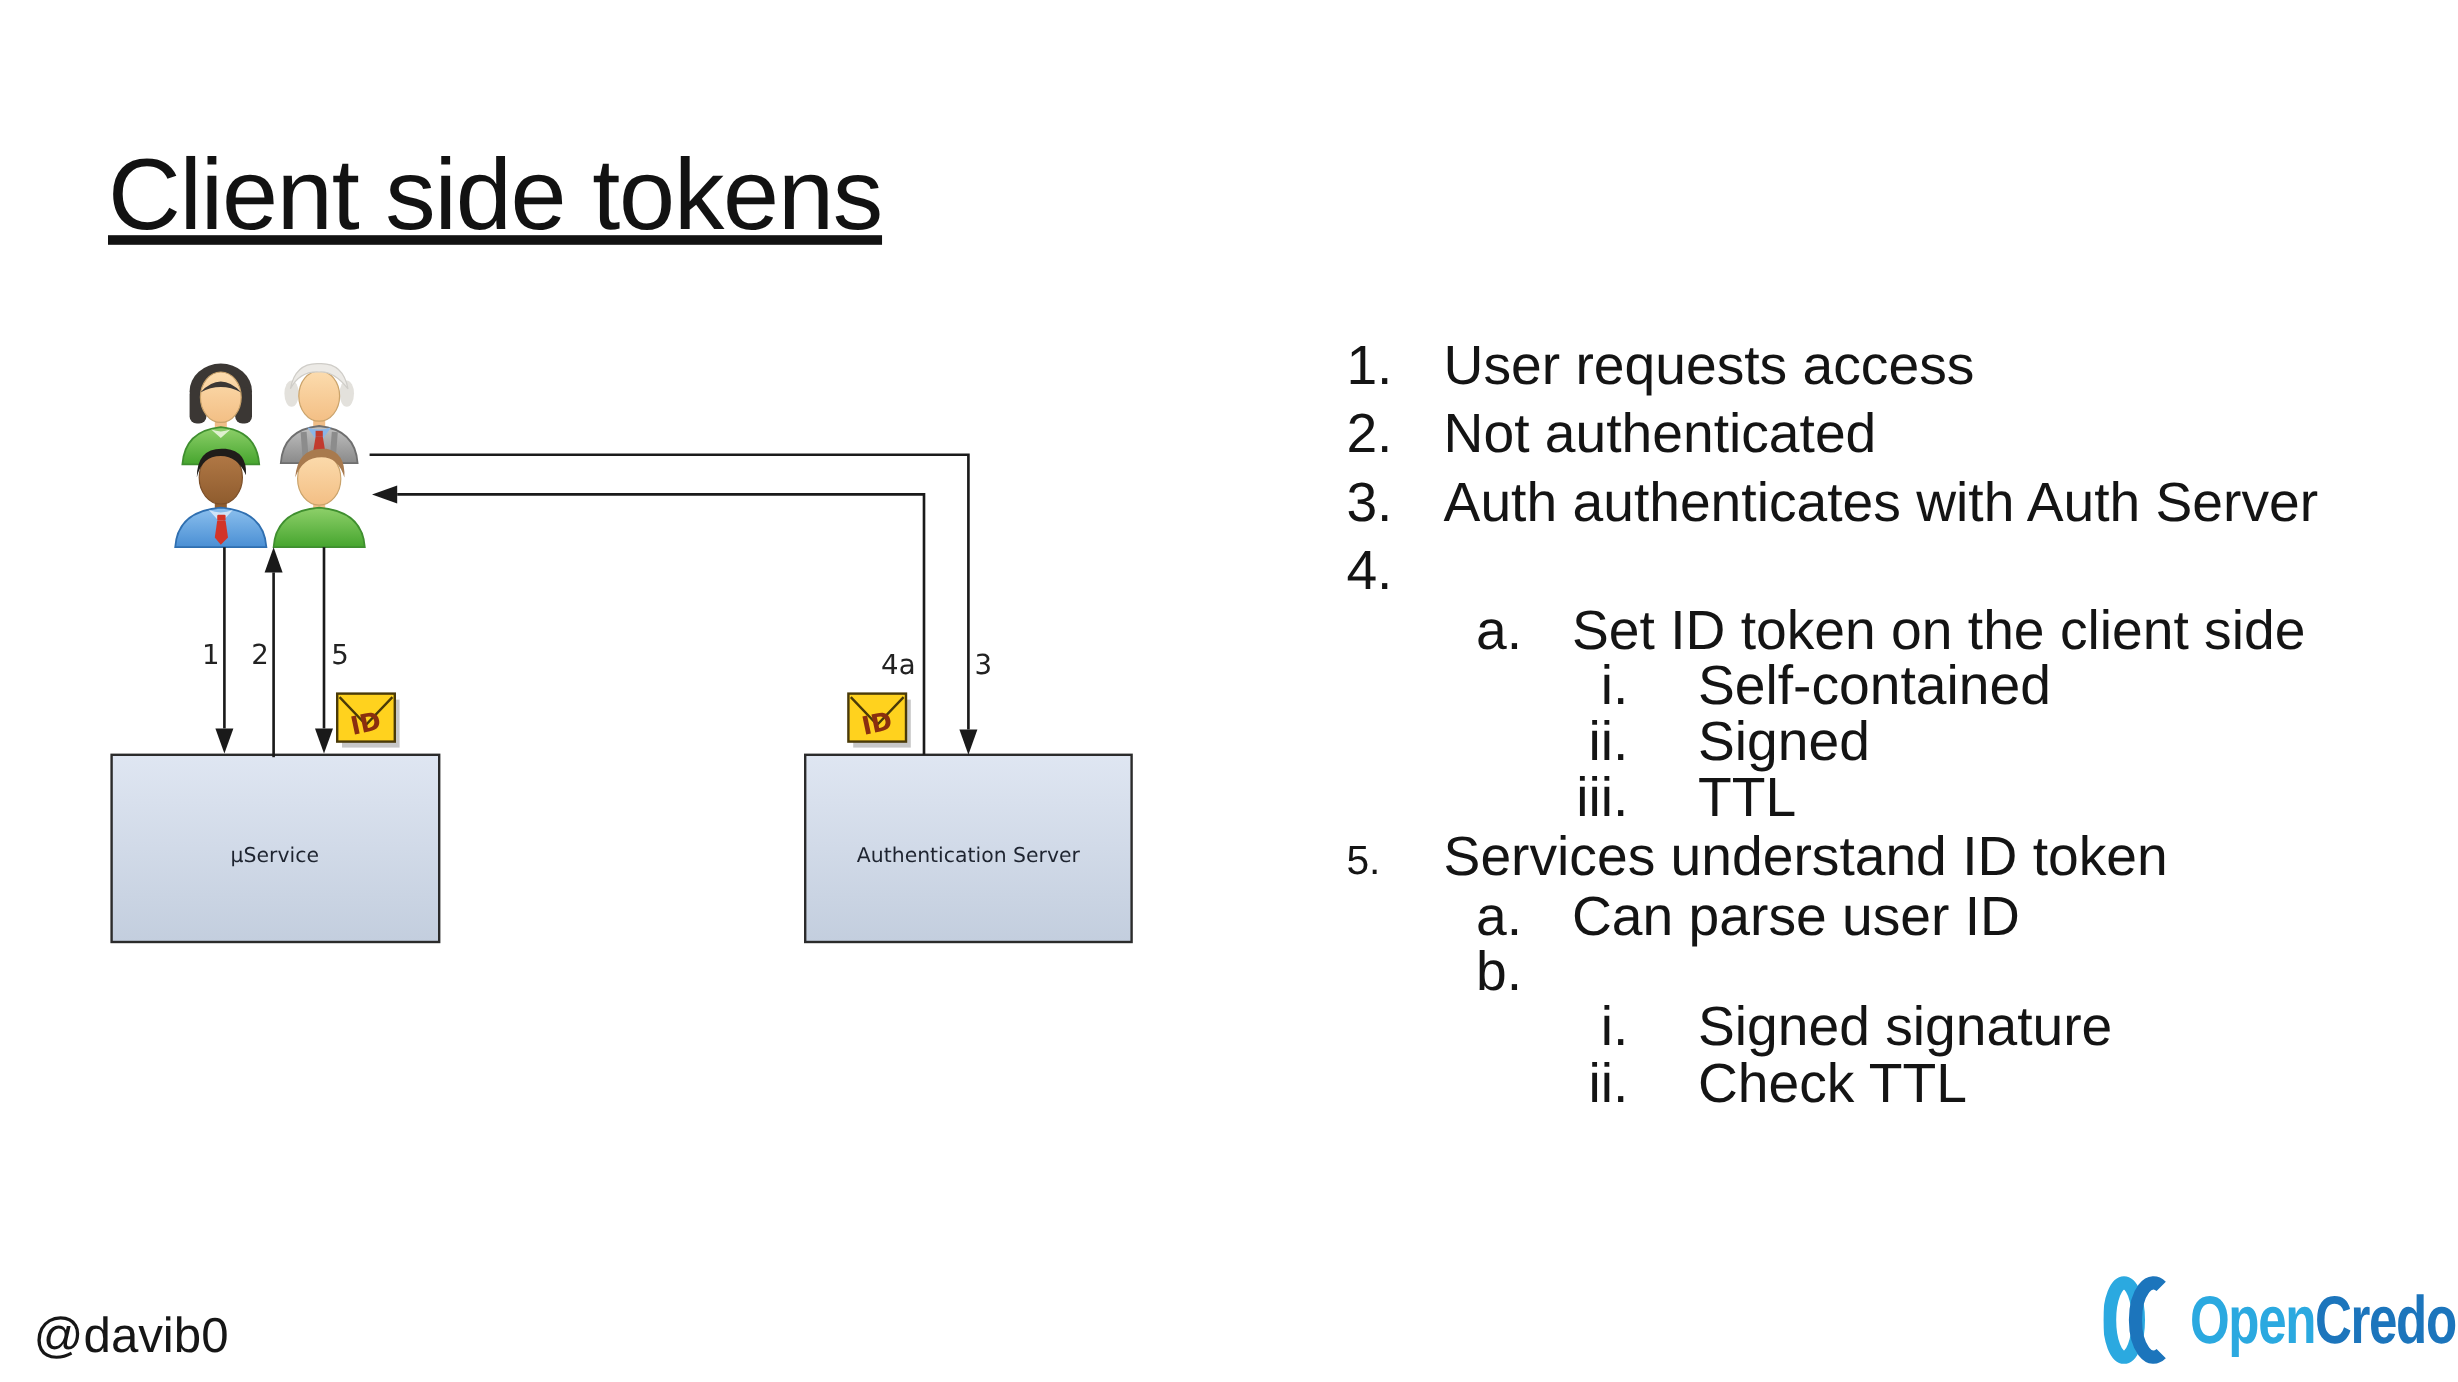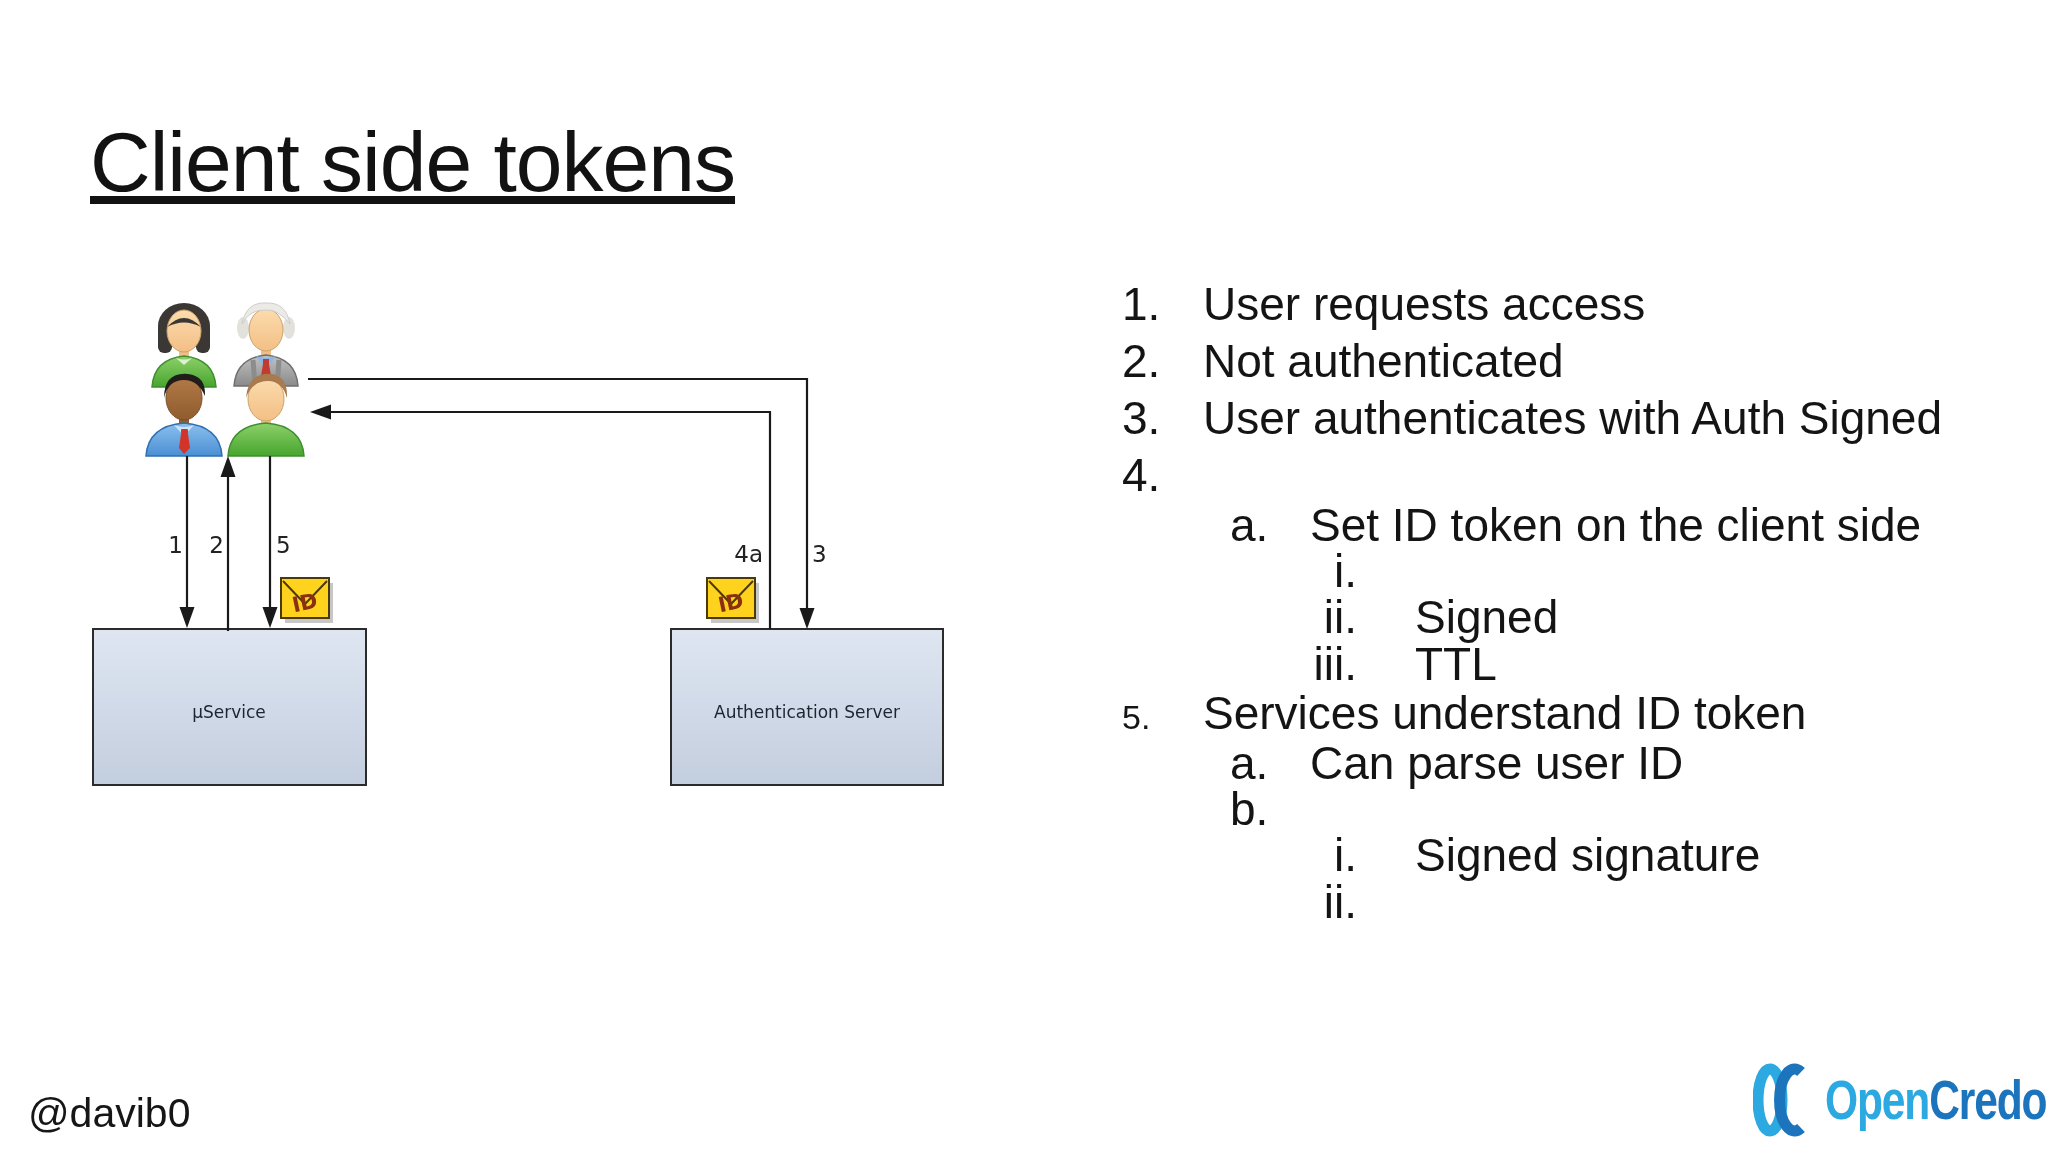--- a/index.html
+++ b/index.html
@@ -160,31 +160,32 @@
   <div class="lrow l1" style="top:281px">
     <span class="marker">1.</span>
     <span class="txt">User requests access</span>
   </div>
   <div class="lrow l1" style="top:338px">
     <span class="marker">2.</span>
     <span class="txt">Not authenticated</span>
   </div>
   <div class="lrow l1" style="top:395px">
     <span class="marker">3.</span>
-    <span class="txt">User authenticates with Auth Signed</span>
+    <span class="txt">Auth authenticates with Auth Server</span>
   </div>
   <div class="lrow l1" style="top:452px">
     <span class="marker">4.</span>
   </div>
   <div class="lrow l2" style="top:502px">
     <span class="marker">a.</span>
     <span class="txt">Set ID token on the client side</span>
   </div>
   <div class="lrow l3" style="top:548px">
     <span class="marker">i.</span>
+    <span class="txt">Self-contained</span>
   </div>
   <div class="lrow l3" style="top:594px">
     <span class="marker">ii.</span>
     <span class="txt">Signed</span>
   </div>
   <div class="lrow l3" style="top:641px">
     <span class="marker">iii.</span>
     <span class="txt">TTL</span>
   </div>
   <div class="lrow l1" style="top:690px">
@@ -197,20 +198,21 @@
   </div>
   <div class="lrow l2" style="top:786px">
     <span class="marker">b.</span>
   </div>
   <div class="lrow l3" style="top:832px">
     <span class="marker">i.</span>
     <span class="txt">Signed signature</span>
   </div>
   <div class="lrow l3" style="top:879px">
     <span class="marker">ii.</span>
+    <span class="txt">Check TTL</span>
   </div>
 </div>
 
 <div class="handle">@davib0</div>
 
 <div class="logo">
   <svg width="56" height="80" viewBox="0 0 56 80" xmlns="http://www.w3.org/2000/svg">
     <ellipse cx="17" cy="40" rx="12" ry="31" fill="none" stroke="#2BA9E0" stroke-width="11"></ellipse>
     <path d="M48,12 A15,31 0 1 0 48,68" fill="none" stroke="#1C75BC" stroke-width="11"></path>
   </svg>

